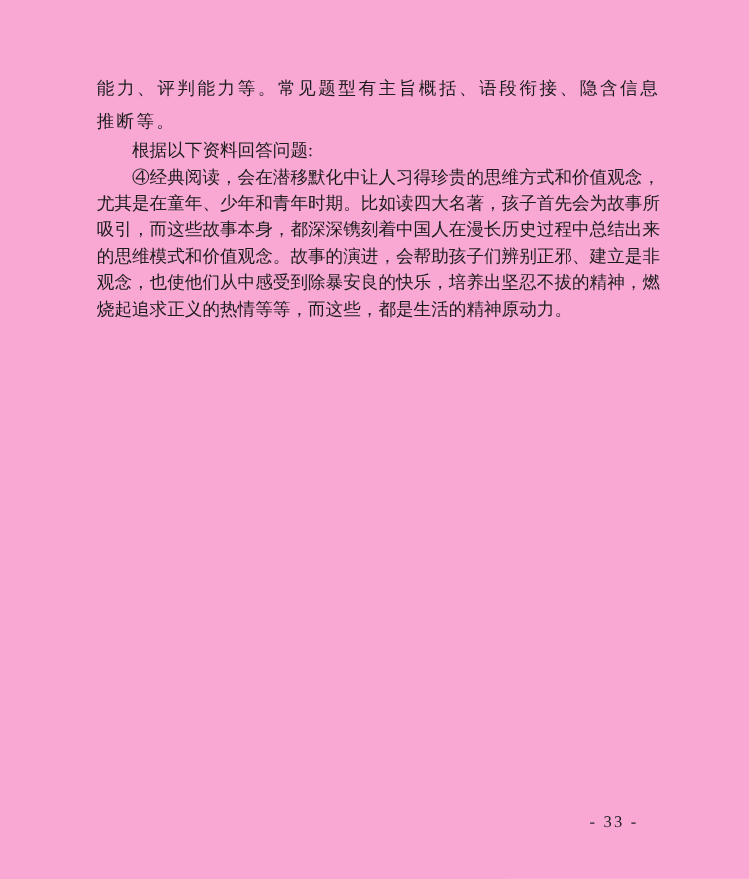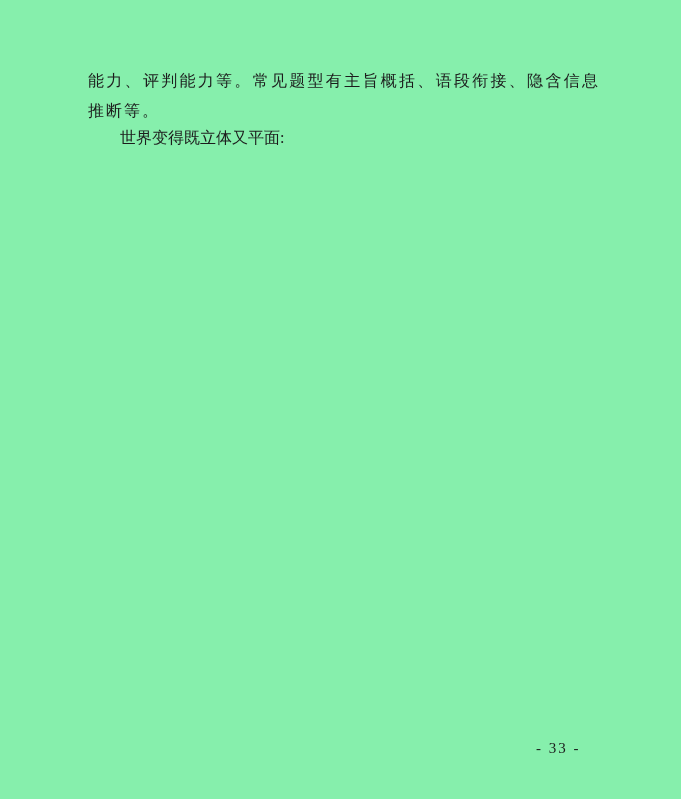--- a/index.html
+++ b/index.html
@@ -3,21 +3,21 @@
 <meta charset="utf-8">
 <style>
   html, body {
     margin: 0;
     padding: 0;
   }
   .page {
     position: relative;
     width: 681px;
     height: 799px;
-    background: #86efac;
+    background: #f9a8d4;
     overflow: hidden;
     font-family: "Liberation Serif", "DejaVu Serif", serif;
     color: #1c1c1c;
   }
   .content {
     position: absolute;
     left: 88px;
     top: 66px;
     width: 512px;
   }
@@ -53,16 +53,17 @@
     color: #1c1c1c;
     white-space: nowrap;
   }
 </style>
 </head>
 <body>
 
 <div class="page">
   <div class="content">
     <p class="continuation">能力、评判能力等。常见题型有主旨概括、语段衔接、隐含信息推断等。</p>
-    <p class="body-line">世界变得既立体又平面:</p>
+    <p class="body-line">根据以下资料回答问题:</p>
+    <p class="body-line">④经典阅读，会在潜移默化中让人习得珍贵的思维方式和价值观念，尤其是在童年、少年和青年时期。比如读四大名著，孩子首先会为故事所吸引，而这些故事本身，都深深镌刻着中国人在漫长历史过程中总结出来的思维模式和价值观念。故事的演进，会帮助孩子们辨别正邪、建立是非观念，也使他们从中感受到除暴安良的快乐，培养出坚忍不拔的精神，燃烧起追求正义的热情等等，而这些，都是生活的精神原动力。</p>
   </div>
   <div class="page-number">- 33 -</div>
 </div>
 
 </body></html>

